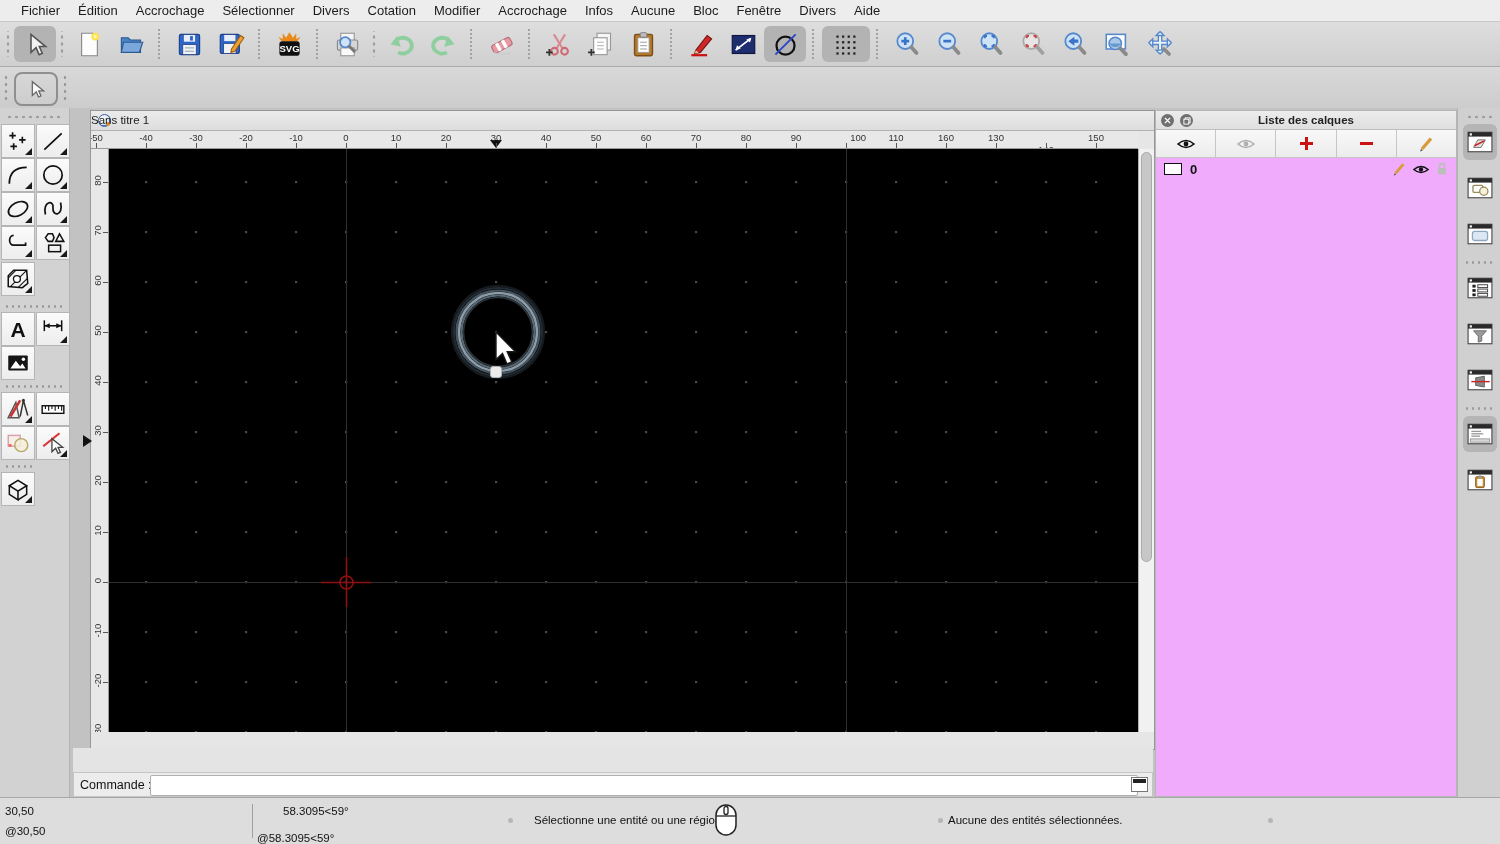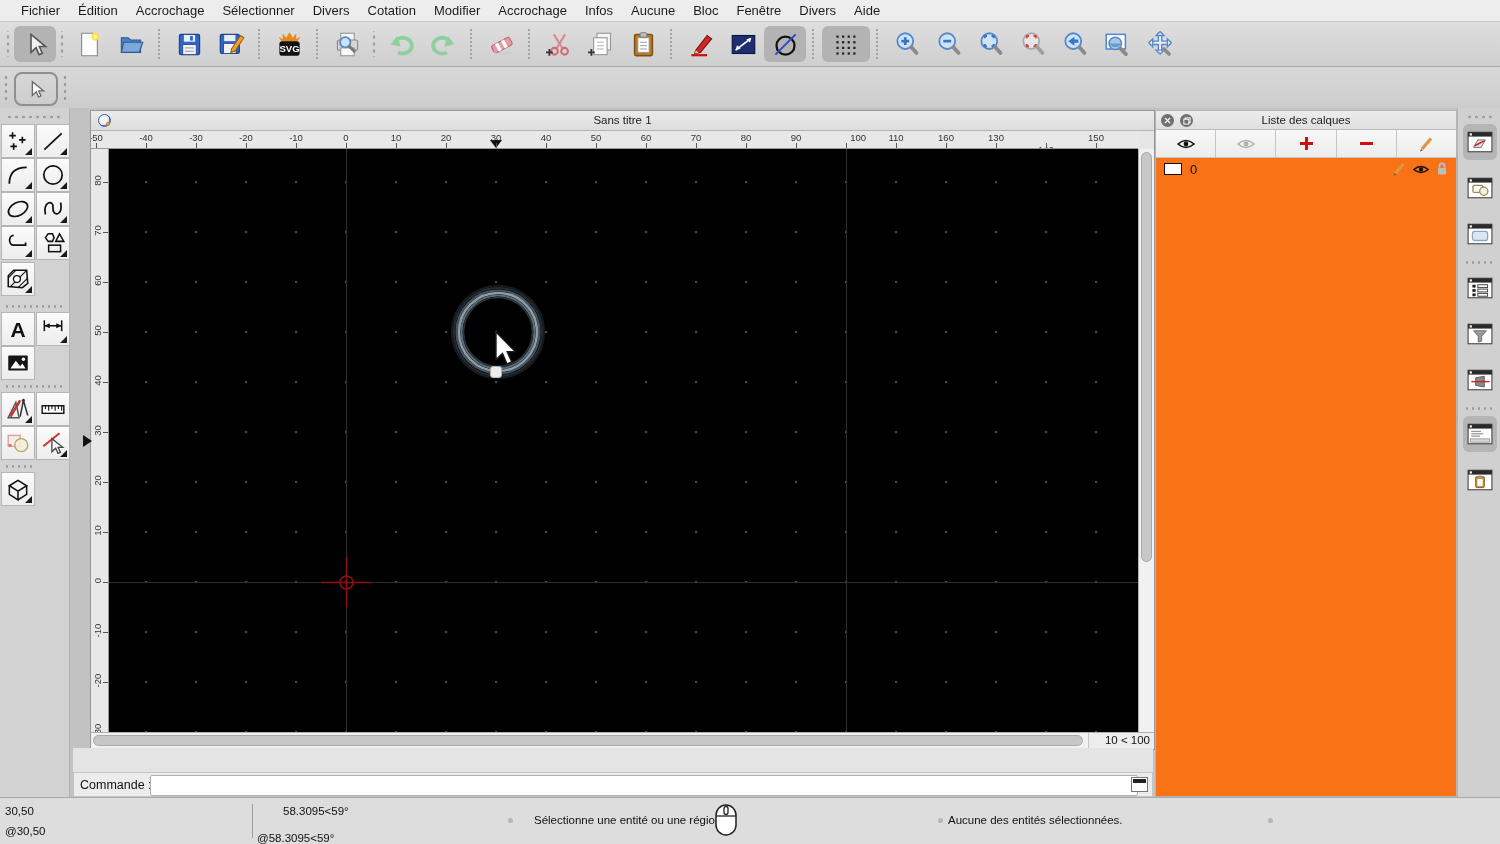--- a/index.html
+++ b/index.html
@@ -36,21 +36,21 @@
          border:1px solid #b5b5b5;box-sizing:border-box;display:flex;align-items:center;justify-content:center;}
   .ptool svg{width:26px;height:26px;}
   .fly::after{content:"";position:absolute;right:2px;bottom:2px;border-style:solid;border-width:0 0 7px 7px;
               border-color:transparent transparent #1a1a1a transparent;}
   .aglyph{font-size:21px;font-weight:bold;color:#111;line-height:1;}
   
   .mdi{position:absolute;left:90px;top:2px;width:1063px;height:638px;background:#e6e6e6;
        border:1px solid #979797;box-sizing:content-box;}
   .wtitle{position:absolute;left:0;top:0;width:1063px;height:20px;background:linear-gradient(#ebebeb,#dddddd);
           border-bottom:1px solid #b2b2b2;box-sizing:border-box;}
-  .wtitle .ttext{position:absolute;left:0;right:0;top:3px;text-align:center;font-size:11.5px;color:#222;}
+  .wtitle .ttext{position:absolute;left:0;right:0;top:3px;font-size:11.5px;color:#222;}
   .appico{position:absolute;left:7px;top:3px;width:13px;height:13px;border-radius:50%;
           background:radial-gradient(circle at 40% 40%,#f7f7f7 35%,#cfe0ef 60%,#4a7ab8 62%);border:1px solid #3a63a0;box-sizing:border-box;}
   .appico::after{content:"";position:absolute;right:0px;bottom:0px;width:4px;height:4px;background:#e08a2a;border-radius:50%;}
   .rulerh{position:absolute;left:0;top:20px;width:1047px;height:18px;background:#e8e8e8;border-bottom:1px solid #9a9a9a;
           box-sizing:border-box;overflow:hidden;}
   .rlh{position:absolute;top:1px;width:40px;text-align:center;font-size:9.5px;color:#333;}
   .rth{position:absolute;bottom:0;width:1px;height:5px;background:#555;}
   .rmarkh{position:absolute;bottom:0;border-style:solid;border-width:8px 6px 0 6px;
           border-color:#111 transparent transparent transparent;}
   .rulerv{position:absolute;left:0;top:38px;width:18px;height:583px;background:#e8e8e8;border-right:1px solid #9a9a9a;
@@ -74,21 +74,21 @@
   .cmdhist{position:absolute;left:0;top:0;width:1080px;height:22px;background:#ffffff;border:1px solid #bbb;box-sizing:border-box;
            font-size:12.5px;color:#1414cd;padding:3px 0 0 6px;}
   .cmdhist .lab{font-style:italic;}
   .cmdrow{position:absolute;left:0;top:24px;width:1080px;height:25px;background:#ececec;border:1px solid #c5c5c5;box-sizing:border-box;}
   .cmdrow .plab{position:absolute;left:6px;top:5px;font-size:12.5px;color:#111;}
   .cmdinput{position:absolute;left:76px;top:2px;width:978px;height:19px;border:1px solid #b0b0b0;border-radius:2px;
             font-size:12px;padding:0 4px;font-family:"Liberation Sans",sans-serif;}
   .kbtn{position:absolute;right:4px;top:4px;width:17px;height:15px;background:#fff;border:1px solid #777;box-sizing:border-box;}
   .kbtn::before{content:"";position:absolute;left:1px;top:1px;right:1px;height:4px;background:#222;}
   
-  .lpanel{position:absolute;left:1155px;top:2px;width:302px;height:687px;background:#f97316;border:1px solid #b5b5b5;box-sizing:border-box;}
+  .lpanel{position:absolute;left:1155px;top:2px;width:302px;height:687px;background:#f0abfc;border:1px solid #b5b5b5;box-sizing:border-box;font-weight:bold;}
   .lphead{position:absolute;left:0;top:0;width:100%;height:19px;background:linear-gradient(#ececec,#dfdfdf);border-bottom:1px solid #bdbdbd;box-sizing:border-box;}
   .lphead .ptitle{position:absolute;left:0;right:0;top:3px;text-align:center;font-size:11.5px;color:#222;}
   .pwbtn{position:absolute;top:3px;width:13px;height:13px;border-radius:50%;background:#6f6f6f;color:#fff;
          display:flex;align-items:center;justify-content:center;}
   .lptools{position:absolute;left:0;top:19px;width:100%;height:28px;display:flex;border-bottom:1px solid #c6c6c6;box-sizing:border-box;}
   .lptools .cell{flex:1;border-right:1px solid #c6c6c6;background:linear-gradient(#f8f8f8,#ececec);
                  display:flex;align-items:center;justify-content:center;}
   .lptools .cell:last-child{border-right:none;}
   .lrow{position:absolute;left:0;top:47px;width:100%;height:22px;display:flex;align-items:center;}
   .lswatch{width:16px;height:10px;background:#fff;border:1.5px solid #111;margin:0 8px 0 8px;}
@@ -596,24 +596,20 @@
 
         <rect x="381.5" y="217.5" width="11" height="11" rx="2.5" fill="#ececec" stroke="#b0b0b0"></rect>
 
         <path d="M387,183 L387,210.5 L393.5,204.5 L398,215 L402.8,213 L398.2,202.8 L406.5,202.8 Z" fill="#fdfdfd" stroke="#1a1a1a" stroke-width="1.4"></path>
       </svg>
     </div>
 
     <div class="vscroll">
         <div class="vthumb"></div>
       </div>
-    <div class="hscrollrow">
-      <div class="hthumb"></div>
-      <div class="gridstatus">10 &lt; 100</div>
-    </div>
   </div>
 
   <div class="cmddock">
     <div class="cmdrow">
       <span class="plab">Commande :</span>
       <input class="cmdinput" type="text" value="" style="">
       <div class="kbtn"></div>
     </div>
   </div>
 

